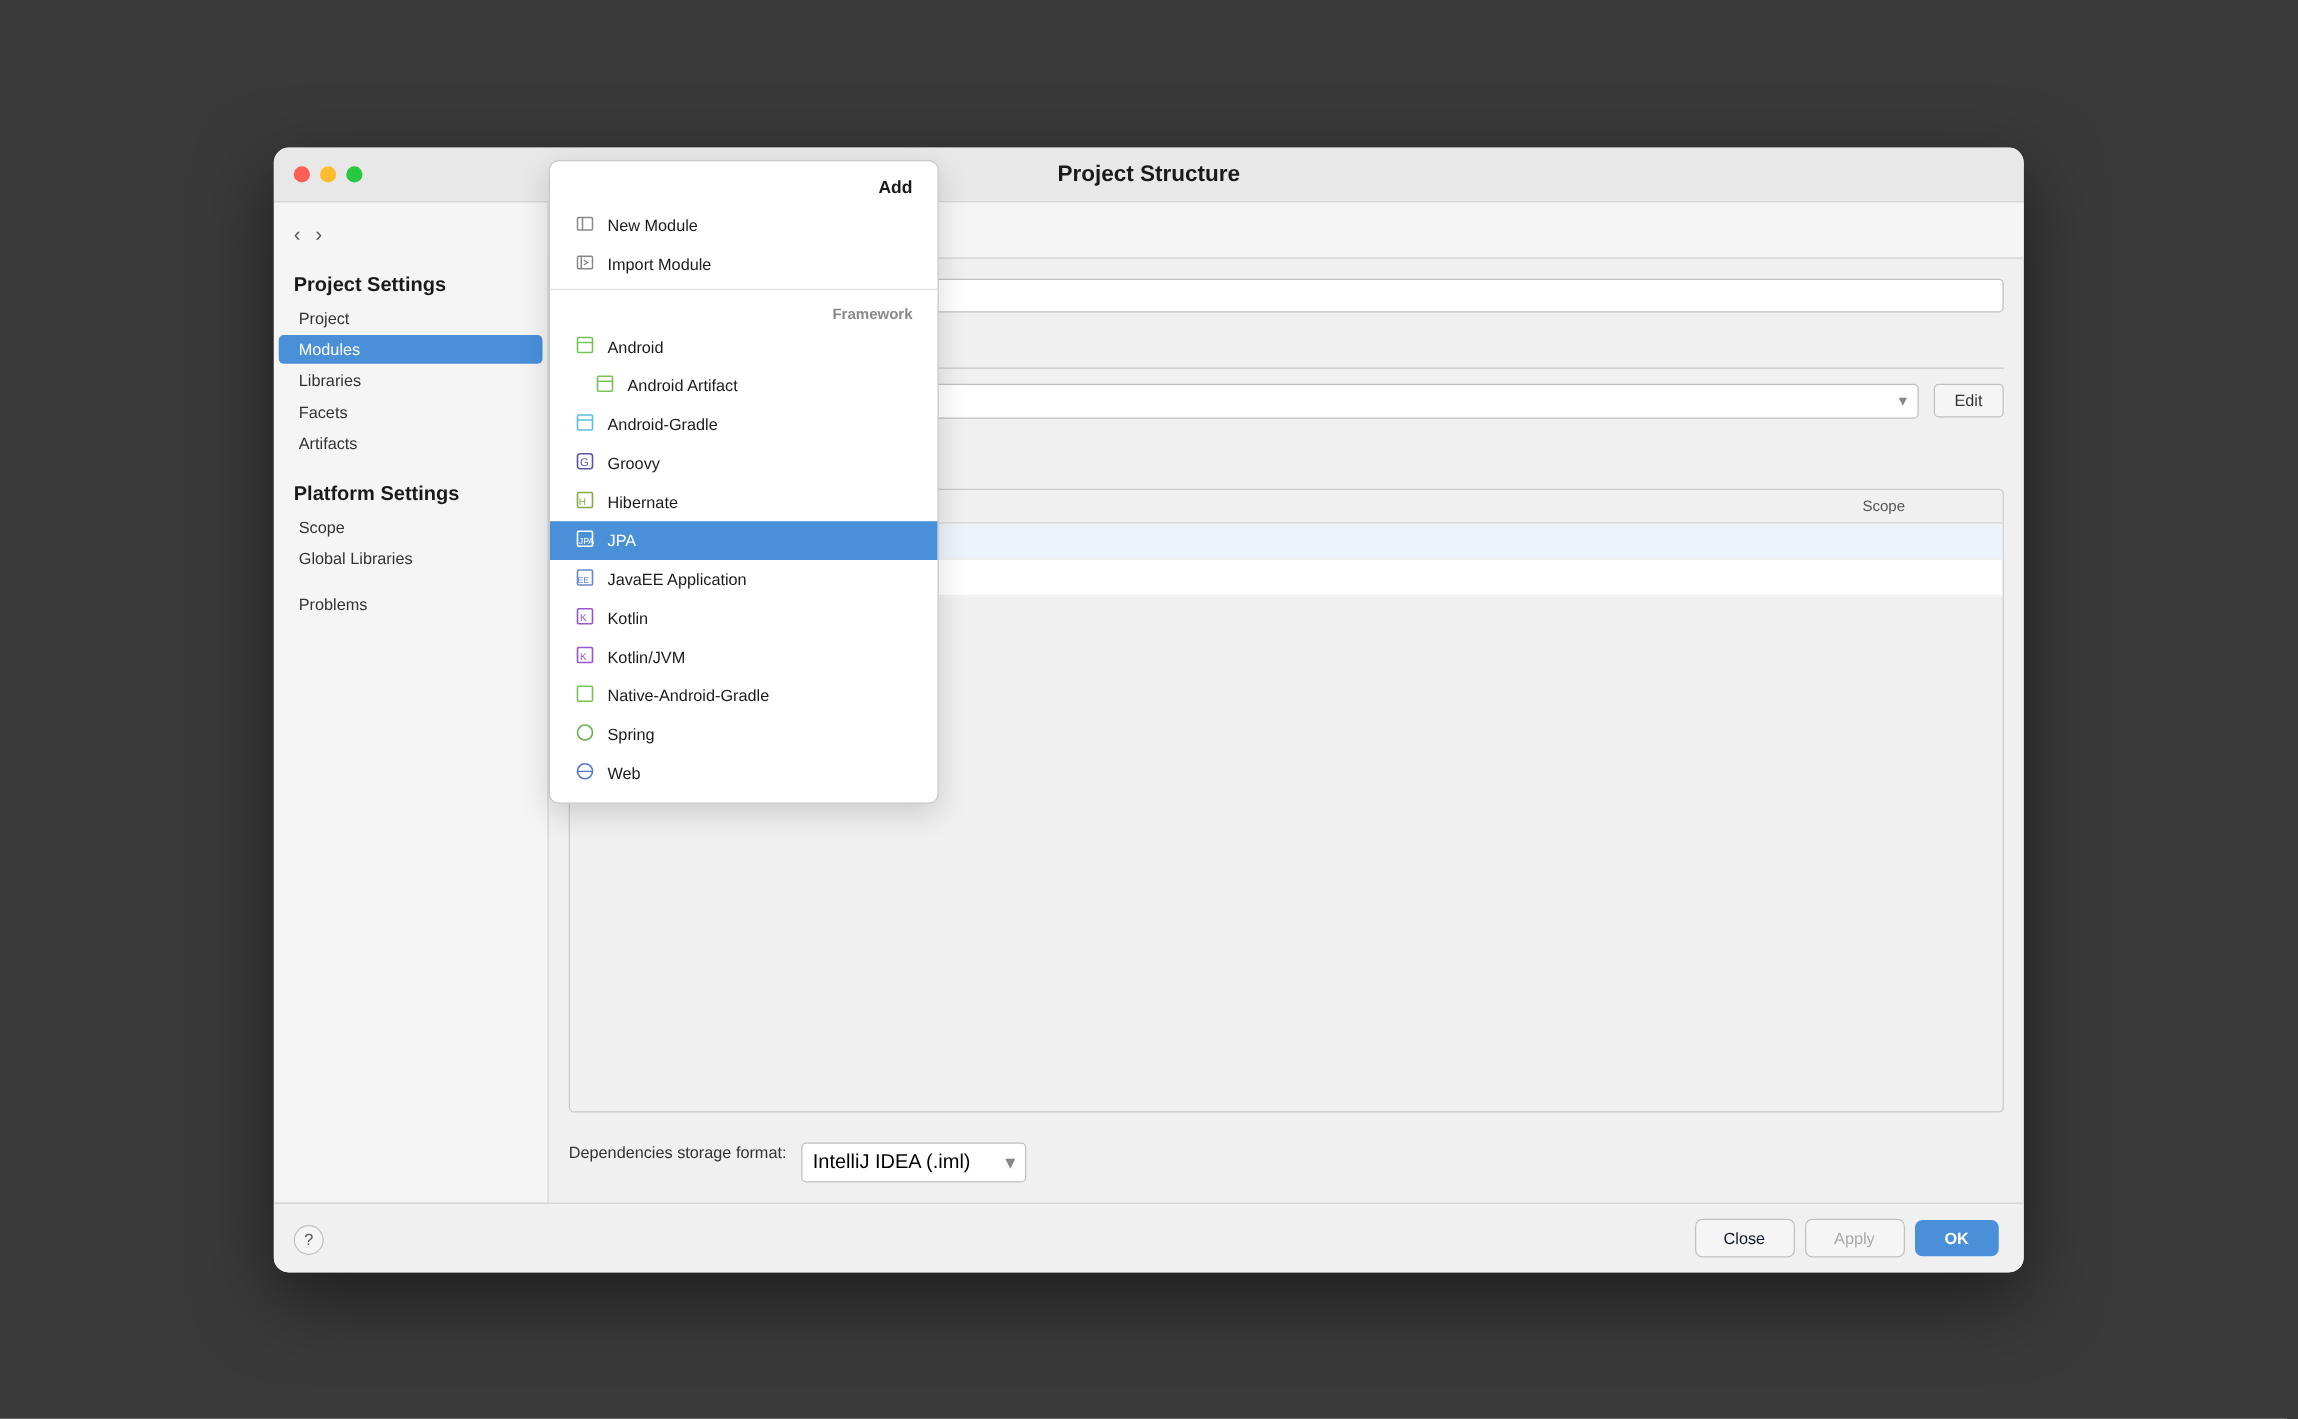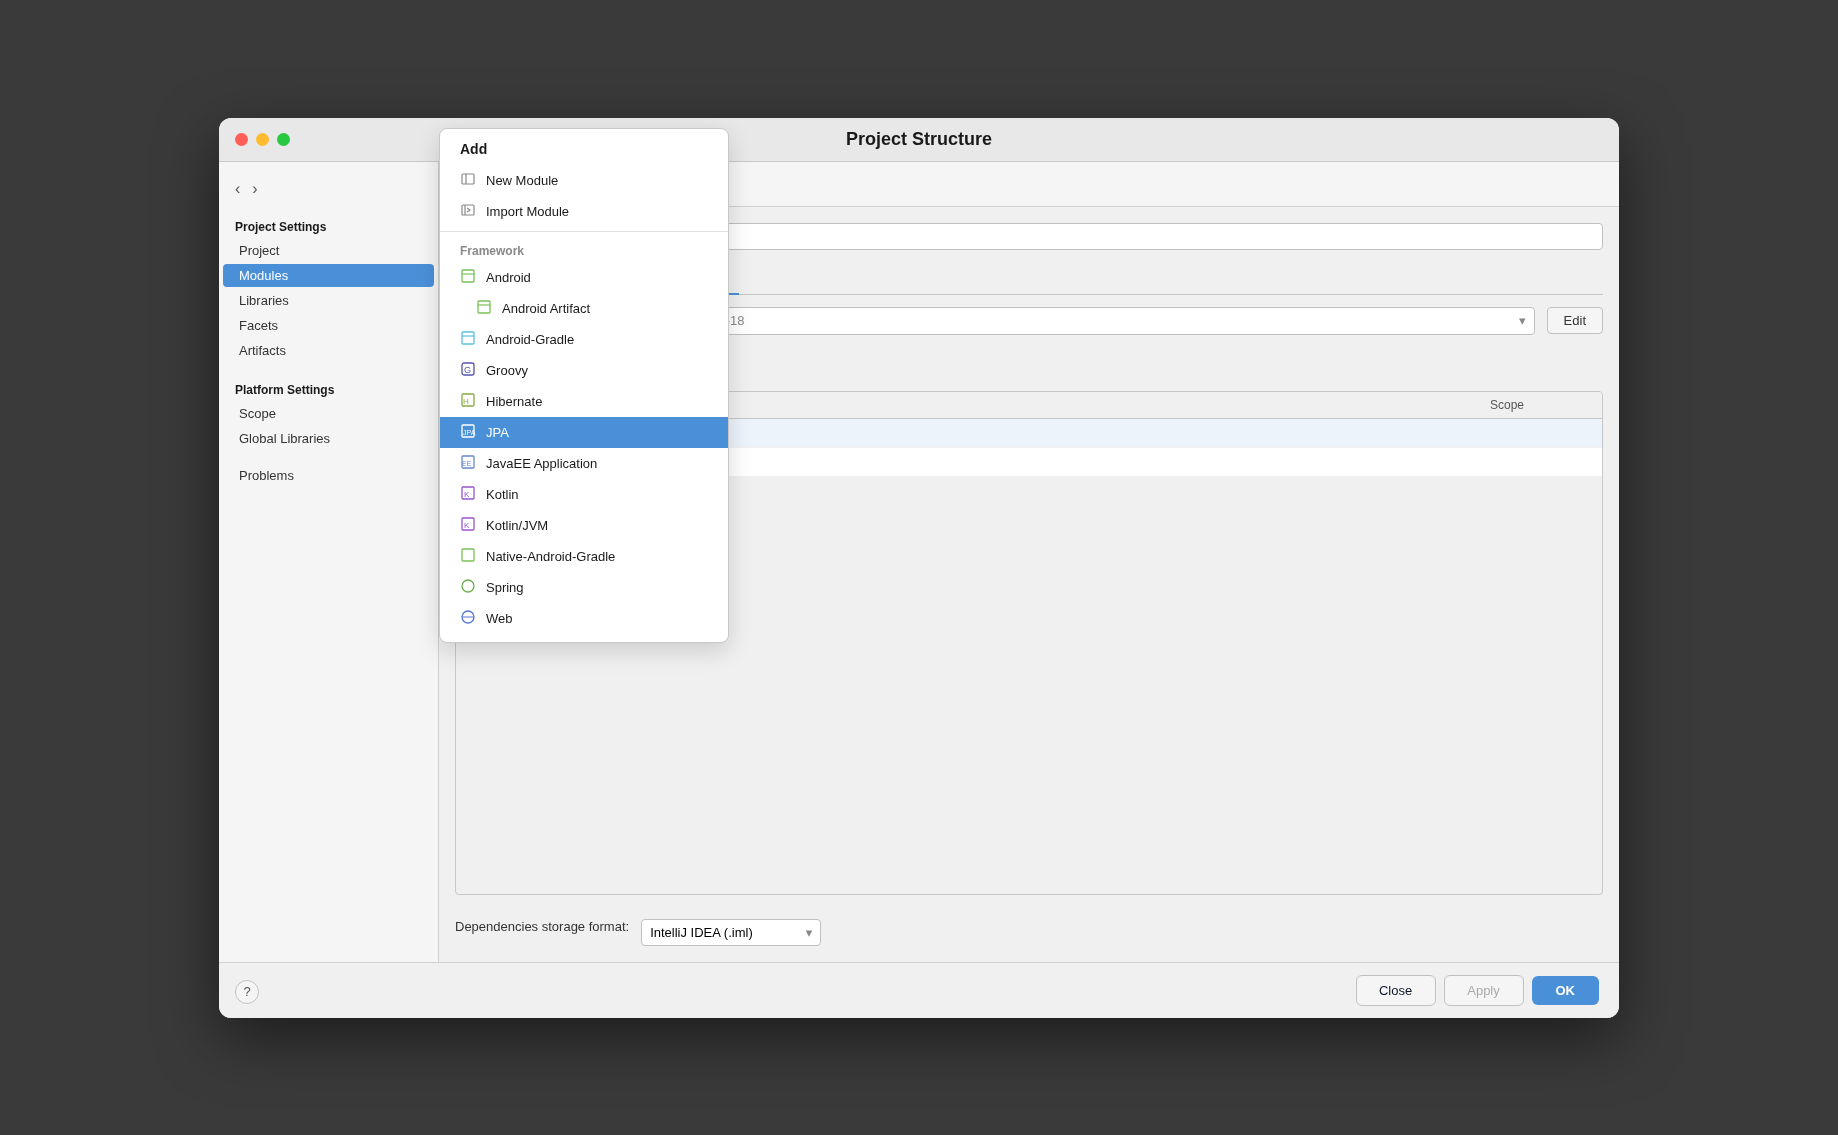--- a/index.html
+++ b/index.html
@@ -90,21 +90,21 @@
       background: none;
       border: none;
       cursor: pointer;
       color: #555;
       font-size: 16px;
       padding: 2px 4px;
       border-radius: 3px;
     }
 
     .sidebar-section-label {
-      font-size: 12px;
+      font-size: 16px;
       font-weight: 700;
       color: #1a1a1a;
       padding: 8px 16px 4px 16px;
     }
 
     .sidebar-item {
       padding: 4px 16px;
       cursor: pointer;
       color: #333;
       font-size: 13px;
@@ -315,21 +315,21 @@
 
     .storage-label {
       font-size: 13px;
       color: #333;
     }
 
     .storage-select {
       border: 1px solid #c0c0c0;
       border-radius: 4px;
       padding: 5px 8px;
-      font-size: 13px;
+      font-size: 16px;
       background: white;
       cursor: pointer;
       display: flex;
       align-items: center;
       gap: 6px;
       min-width: 180px;
       justify-content: space-between;
     }
 
     
@@ -393,27 +393,28 @@
       justify-content: center;
       font-size: 13px;
       color: #555;
     }
 
     
     .dropdown-overlay {
       position: absolute;
       top: 10px;
       left: 220px;
-      width: 290px;
+      width: 312px;
       background: white;
       border: 1px solid #c8c8c8;
       border-radius: 8px;
       box-shadow: 0 8px 24px rgba(0,0,0,0.15);
       z-index: 100;
       padding: 8px 0;
+      text-align: right;
     }
 
     .dropdown-title {
       font-size: 14px;
       font-weight: 700;
       color: #1a1a1a;
       padding: 4px 20px 8px 20px;
     }
 
     .dropdown-item {

